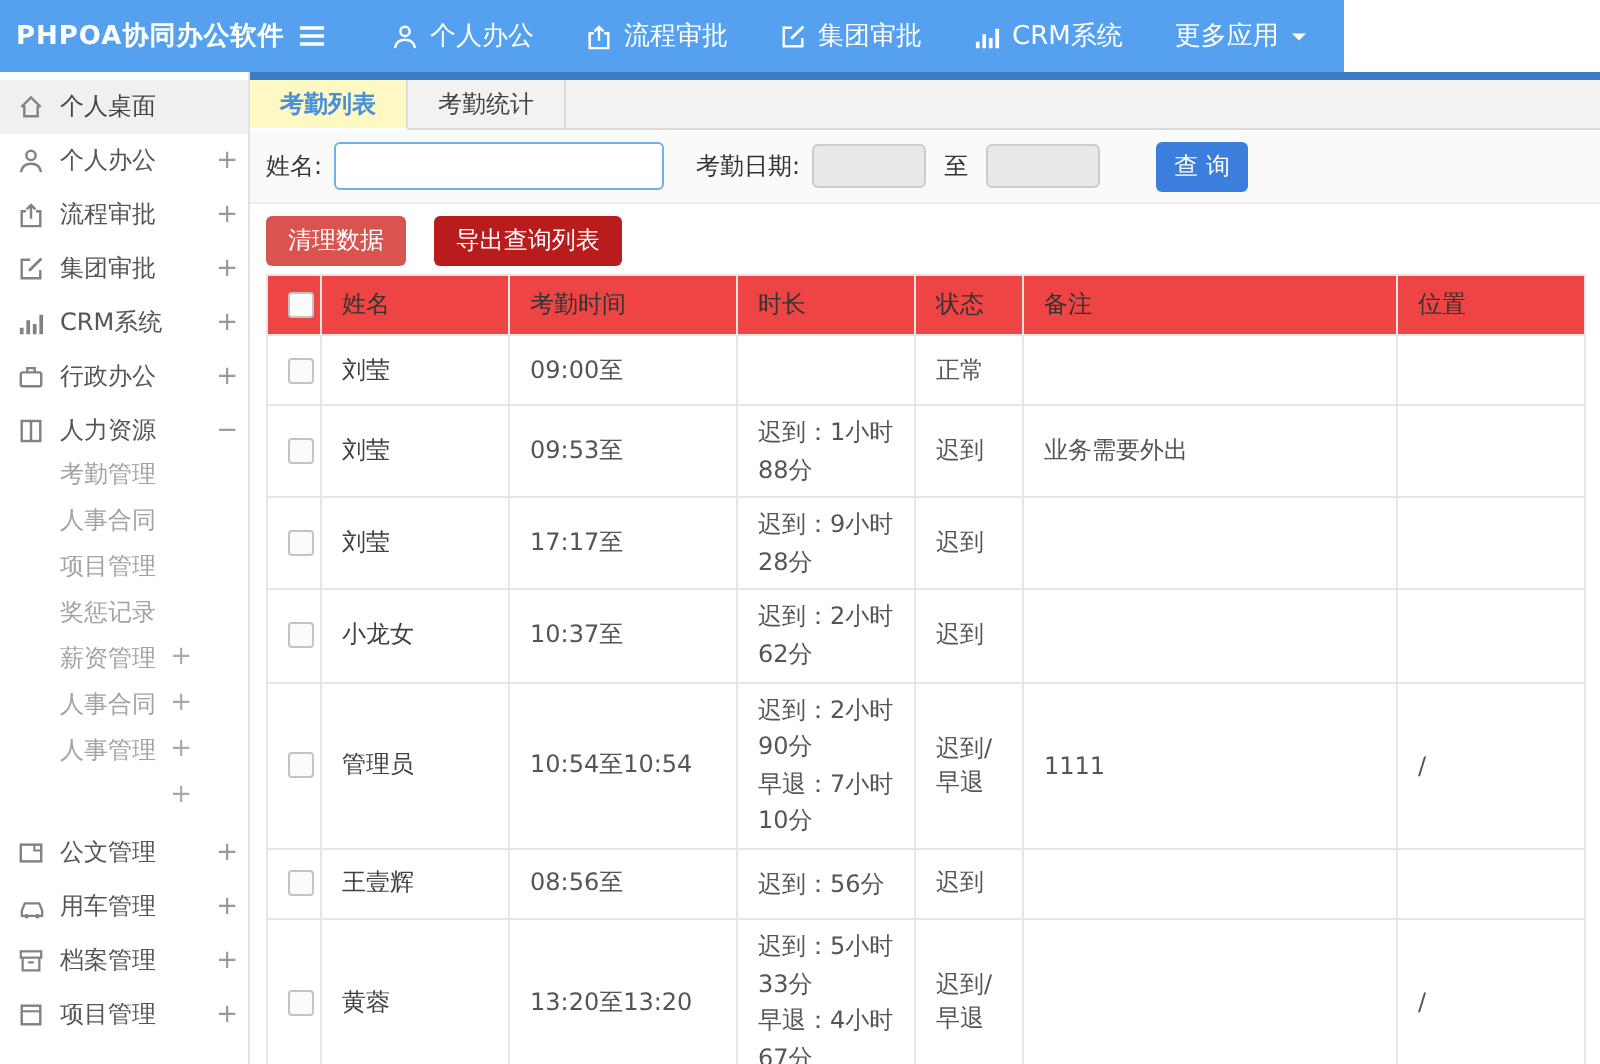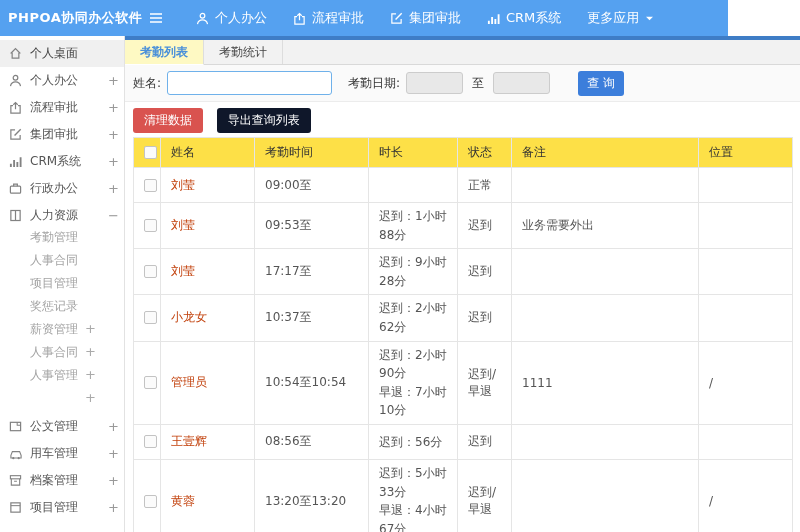--- a/index.html
+++ b/index.html
@@ -3,21 +3,21 @@
 <meta charset="utf-8">
 <style>
   * { box-sizing: border-box; margin: 0; padding: 0; }
   html, body { width: 800px; height: 532px; }
   body {
     position: relative; overflow: hidden; background: #fff;
     font-family: "DejaVu Sans", "Liberation Sans", sans-serif;
     font-size: 12px; color: #333;
   }
   
-  .navbar { position: absolute; top: 0; left: 0; width: 728px; height: 36px;
+  .navbar { position: absolute; top: 0; left: 0; width: 672px; height: 36px;
     background: #55a1f0; display: flex; align-items: center; color: #fff; }
   .logo { padding-left: 8px; width: 148px; font-size: 13px; font-weight: bold; letter-spacing: .5px; }
   .hamburger { width: 24px; display: flex; align-items: center; cursor: pointer; }
   .topnav { display: flex; align-items: center; gap: 26px; margin-left: 24px; font-size: 13px; }
   .nav-item { display: flex; align-items: center; gap: 6px; cursor: pointer; white-space: nowrap; }
   .nicon, .caret { display: flex; align-items: center; }
   
   .sidebar { position: absolute; top: 36px; left: 0; bottom: 0; width: 125px;
     background: #fff; border-right: 1px solid #e2e2e2; padding-top: 4px; }
   .side-item { height: 27px; display: flex; align-items: center; padding: 0 5px 0 9px;
@@ -45,31 +45,31 @@
     outline: none; padding: 0 6px; background: #fff; font-family: inherit; }
   .date-input { width: 57px; height: 22px; border: 1px solid #ccc; border-radius: 3px;
     background: #e8e8e8; }
   .to-label { margin: 0 9px; }
   .search-btn { margin-left: 28px; width: 46px; height: 25px; background: #3c7edb; color: #fff;
     border: none; border-radius: 3px; font-size: 12px; cursor: pointer; font-family: inherit; }
   .actionbar { padding: 6px 8px; height: 35px; }
   .btn { height: 25px; border: none; border-radius: 3px; color: #fff; font-size: 12px;
     padding: 0 11px; cursor: pointer; font-family: inherit; }
   .btn-red { background: #d9534f; }
-  .btn-cyan { background: #0f172a; margin-left: 10px; text-align: right; }
+  .btn-cyan { background: #b91c1c; margin-left: 10px; text-align: right; }
   
   .att-table { border-collapse: collapse; margin: 0 8px; width: 659px; table-layout: fixed; }
   .att-table th, .att-table td { border: 1px solid #e5e5e5; text-align: left;
     padding: 4px 10px; vertical-align: middle; font-size: 12px; overflow: hidden; }
-  .att-table th { height: 30px; background: #fde047; color: #333; font-weight: normal; }
+  .att-table th { height: 30px; background: #ef4444; color: #333; font-weight: normal; }
   .att-table td { height: 35px; color: #555; }
   tr.tall td { height: 47px; }
   .td-cb, .th-cb { padding: 4px 0 4px 7px; }
   .cb { width: 13px; height: 13px; border: 1px solid #c3c3c3; border-radius: 2px; background: #fbfbfb; }
-  .name-link { color: #c2410c; cursor: pointer; }
+  .name-link { color: #404040; cursor: pointer; }
   .dur { white-space: pre-line; line-height: 1.55; }
   .status-normal { color: #555; }
   .status-late { color: #d9534f; }
 </style>
 </head>
 <body>
 
 <div class="navbar">
   <div class="logo">PHPOA协同办公软件</div>
   <div class="hamburger">

